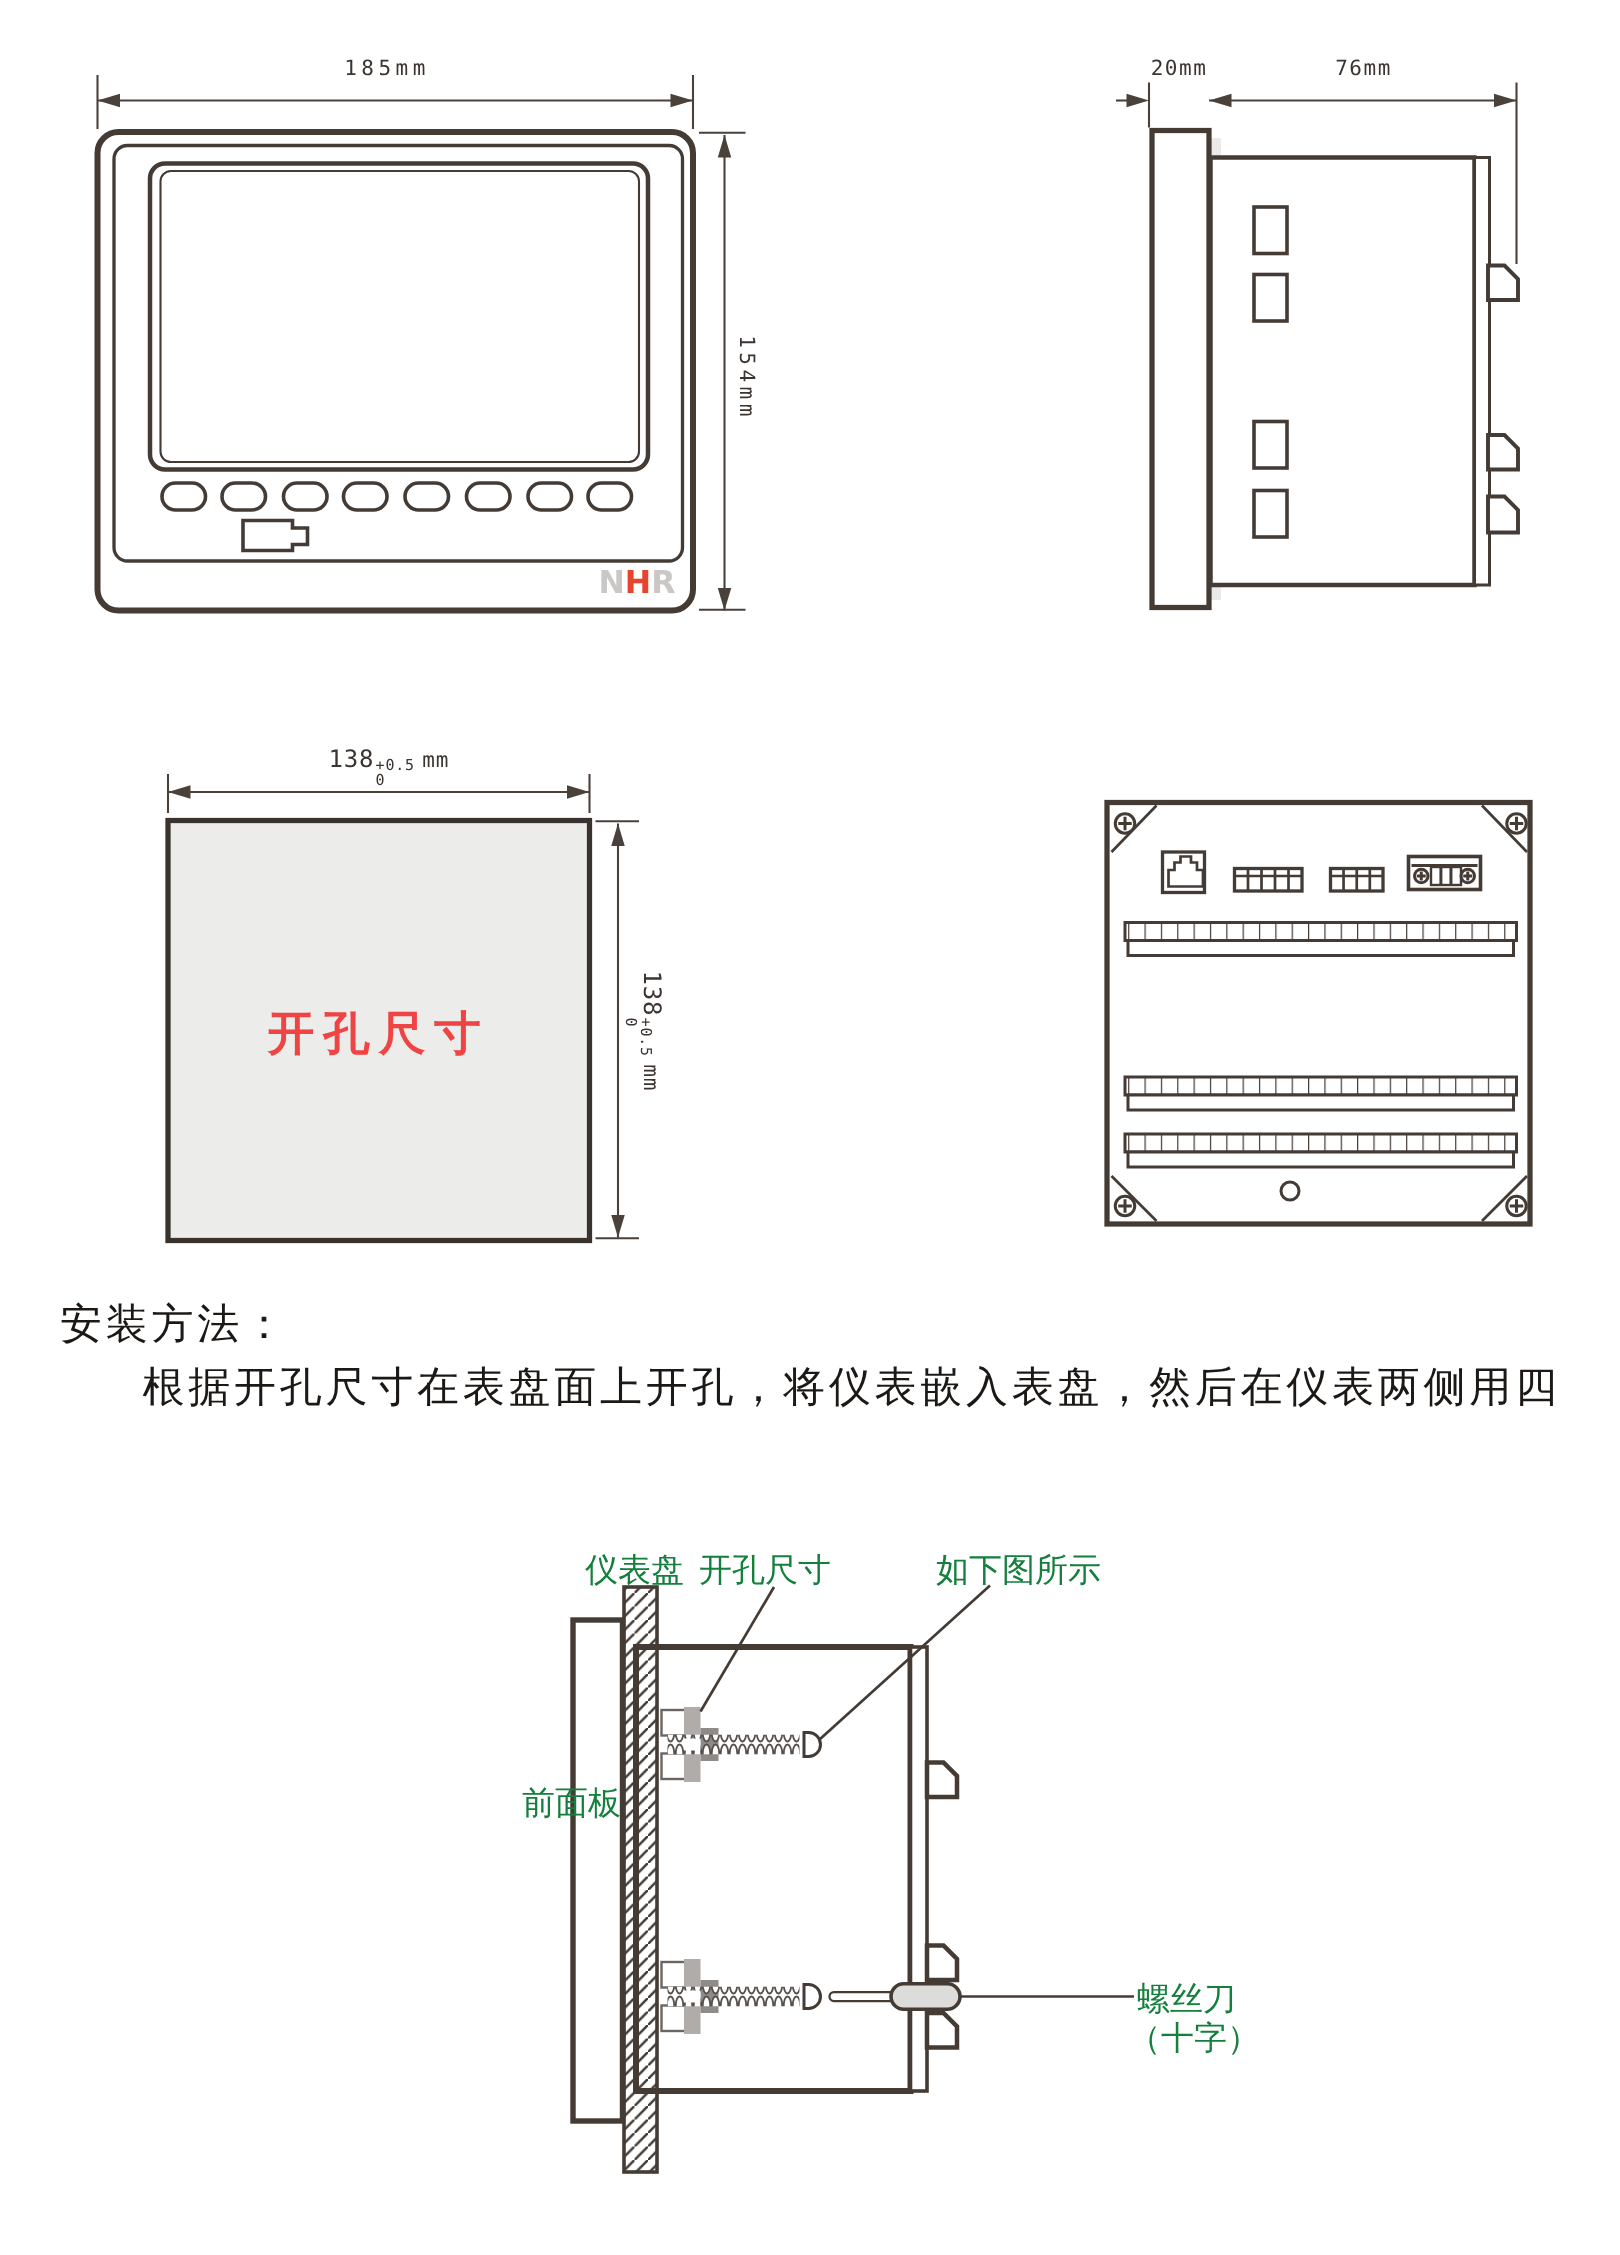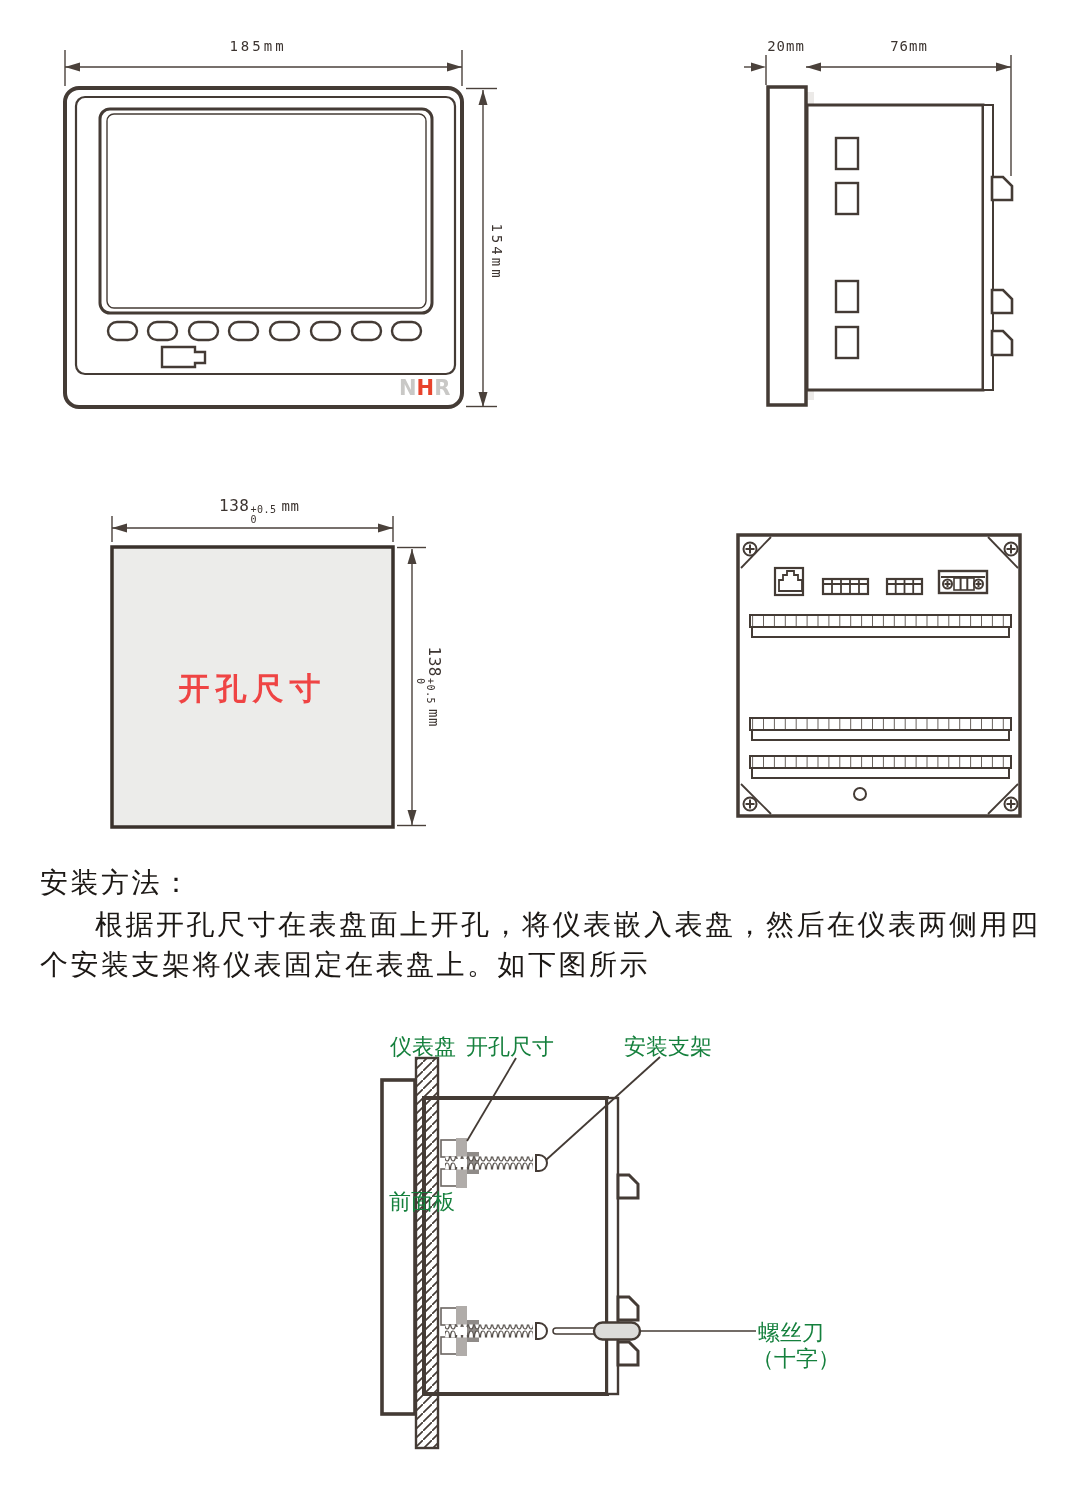--- a/index.html
+++ b/index.html
@@ -17,21 +17,21 @@
   .tol-label{font-family:"DejaVu Sans Mono","Liberation Mono",monospace;font-size:16px;color:#3c3430;letter-spacing:0.5px;}
   .tol{display:inline-flex;flex-direction:column;align-items:flex-start;font-size:10px;line-height:10px;vertical-align:-2px;margin-left:1px;}
   .tol i{font-style:normal;}
   .unit{margin-left:5px;font-size:14px;}
   .cn{font-size:22px;color:#15803d;}
   .cutout-title{
     position:absolute;left:112px;top:668px;width:281px;text-align:center;
     font-size:31px;font-weight:bold;letter-spacing:6px;color:#ef4444;
   }
   .para{font-size:28px;letter-spacing:2.5px;color:#1c1815;}
-  .vertical-label{width:26px;word-break:break-all;line-height:31px;text-align:center;margin-left:41px;}
+  .vertical-label{width:26px;word-break:break-all;line-height:31px;text-align:center;}
   .brand{position:absolute;left:399px;top:378px;font-family:"DejaVu Sans","Liberation Sans",sans-serif;
     font-weight:bold;font-size:21px;letter-spacing:0px;line-height:20px;}
   .brand .g{color:#c9c8c6;}
   .brand .r{color:#e8432c;}
 </style>
 </head>
 <body>
 
 <div class="canvas">
 
@@ -251,22 +251,21 @@
         <i>0</i>
       </span><span class="unit">mm</span>
   </div>
 
   <div class="cutout-title">开孔尺寸</div>
 
   <div class="brand"><span class="g">N</span><span class="r">H</span><span class="g">R</span></div>
 
   <div class="lbl para" style="left:40px;top:864px;">安装方法：</div>
   <div class="lbl para" style="left:95px;top:906px;text-align:right;">根据开孔尺寸在表盘面上开孔，将仪表嵌入表盘，然后在仪表两侧用四</div>
-  <div class="lbl para" style="left:40px;top:946px;">个安装支架将仪表固定在表盘上。如下图所示</div>
 
   <div class="lbl cn" style="left:390px;top:1032px;">仪表盘</div>
   <div class="lbl cn" style="left:466px;top:1032px;">开孔尺寸</div>
-  <div class="lbl cn" style="left:624px;top:1032px;">安装支架</div>
+  <div class="lbl cn" style="left:624px;top:1032px;">如下图所示</div>
   <div class="lbl cn vertical-label" style="left:348px;top:1186px;">前面板</div>
   <div class="lbl cn" style="left:758px;top:1318px;">螺丝刀</div>
   <div class="lbl cn" style="left:752px;top:1344px;">（十字）</div>
 
 </div>
 
 </body></html>

